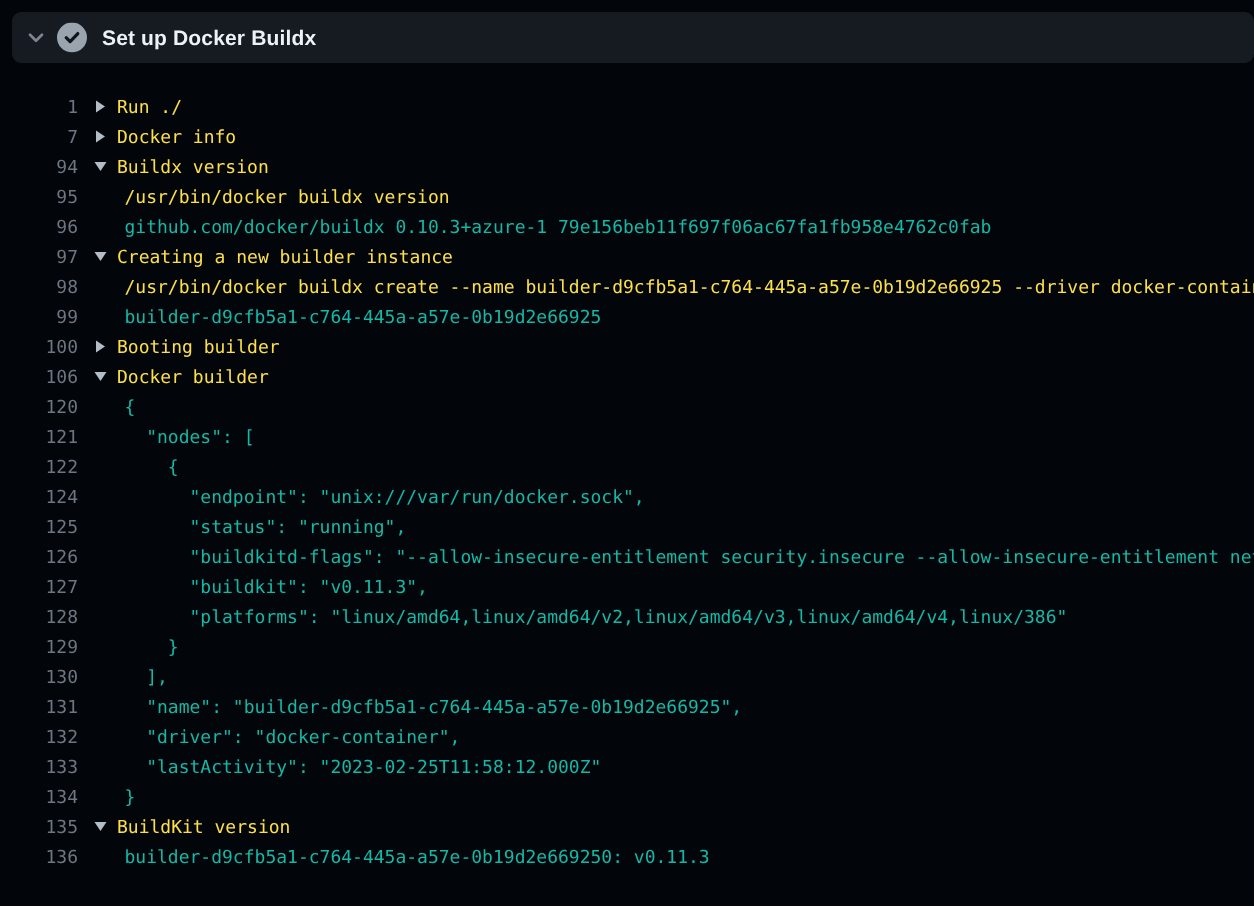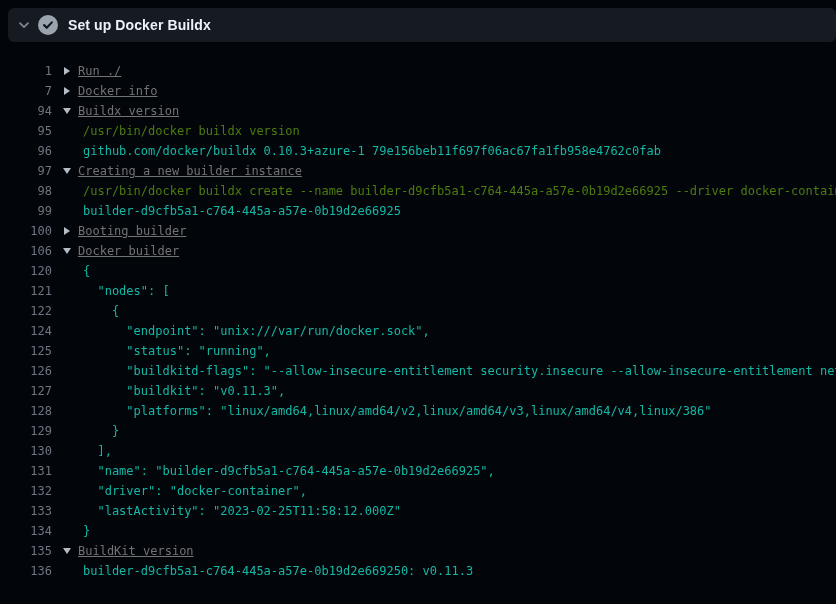--- a/index.html
+++ b/index.html
@@ -96,22 +96,22 @@
     border-bottom: 4px solid transparent;
     border-left: 6px solid #b4bdc6;
   }
   .tri-down {
     width: 0; height: 0;
     border-left: 4px solid transparent;
     border-right: 4px solid transparent;
     border-top: 6px solid #b4bdc6;
   }
   .row.group { cursor: pointer; }
-  .row.group .text { color: #737373; text-decoration: underline; }
-  .row.command .text { color: #4d7c0f; }
+  .row.group .text { color: #fde047; }
+  .row.command .text { color: #fde047; }
   .row.output .text { color: #14b8a6; }
   .row.command .text, .row.output .text { margin-left: 31px; }
   .text { flex: none; white-space: pre; }
 </style>
 </head>
 <body>
 
 <div class="stage">
 
   <div class="step-header">

